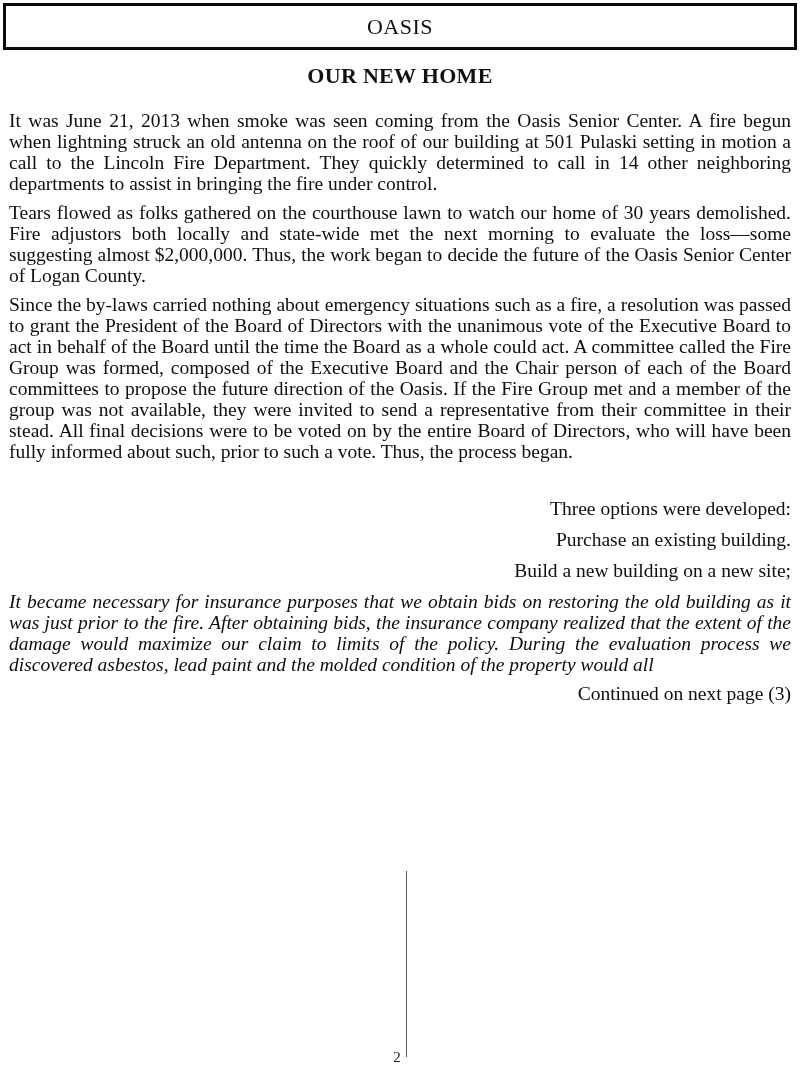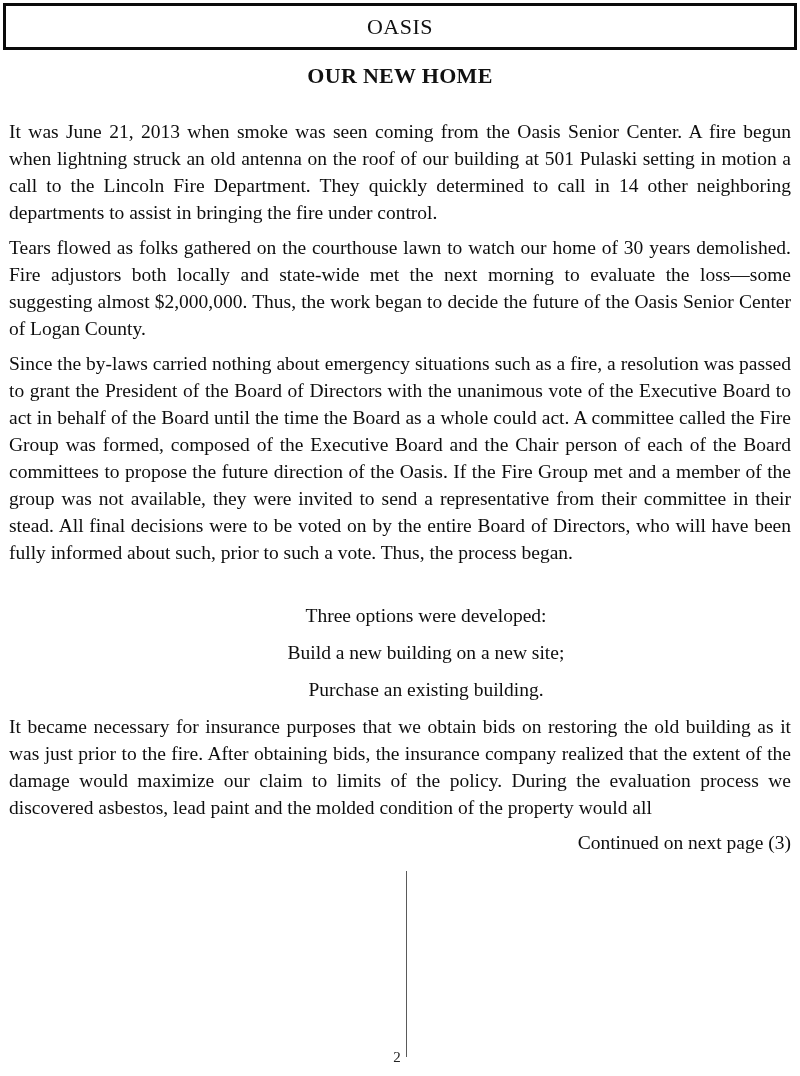--- a/index.html
+++ b/index.html
@@ -23,46 +23,47 @@
     display: flex;
     align-items: center;
     justify-content: center;
   }
   .masthead-title {
     font-size: 22px;
     letter-spacing: 0.5px;
     color: #111111;
   }
   .article-heading {
-    margin: 13px 0 12px 0;
+    margin: 13px 0 4px 0;
     text-align: center;
     font-size: 22px;
     font-weight: bold;
     color: #111111;
     letter-spacing: 0.3px;
   }
   .content {
     padding: 17px 9px 0 9px;
     font-size: 19.5px;
-    line-height: 27px;
+    line-height: 21px;
     text-align: justify;
   }
   .content p {
     margin: 0 0 8px 0;
   }
   .options {
     padding-left: 52px;
-    text-align: center;
+    text-align: right;
     margin-top: 36px;
   }
   .options p {
     margin: 0 0 10px 0;
   }
   .closing {
     margin-top: 0;
+    font-style: italic;
   }
   .continued {
     margin-top: 7px;
     text-align: right;
   }
   .column-divider {
     position: absolute;
     left: 406px;
     top: 871px;
     width: 1px;
@@ -93,22 +94,22 @@
   <div class="content">
 
     <p>It was June 21, 2013 when smoke was seen coming from the Oasis Senior Center.  A fire begun when lightning struck an old antenna on the roof of our building at 501 Pulaski setting in motion a call to the Lincoln Fire Department.  They quickly determined to call in 14 other neighboring departments to assist in bringing the fire under control.</p>
 
     <p>Tears flowed as folks gathered on the courthouse lawn to watch our home of  30 years demolished.  Fire adjustors both locally and state-wide met the next morning to evaluate the loss—some suggesting almost $2,000,000.  Thus, the work began to decide the future of the Oasis Senior Center of Logan County.</p>
 
     <p>Since the by-laws carried nothing about emergency situations such as a fire, a resolution was passed to grant the President of the Board of Directors with the unanimous vote of the Executive Board to act in behalf of the Board until the time the Board as a whole could act.   A committee called the Fire Group was formed, composed of the Executive Board and the Chair person of each of the Board committees to propose the future direction of the Oasis. If the Fire Group met and a member of the group was not available, they were invited to send a representative from their committee in their stead.  All final decisions were to be voted on by the entire Board of Directors, who will have been fully informed about such, prior to such a vote. Thus, the process began.</p>
 
     <div class="options">
       <p>Three options were developed:</p>
+      <p>Purchase an existing building.</p>
       <p>Build a new building on a new site;</p>
-      <p>Purchase an existing building.</p>
     </div>
 
     <p class="closing">It became necessary for insurance purposes that we obtain bids on restoring the old building as it was just prior to the fire.  After obtaining bids, the insurance company realized that the extent of the damage would maximize our claim to limits of the policy. During the evaluation process we discovered asbestos, lead paint and the molded condition of the property would all</p>
 
     <p class="continued">Continued on next page (3)</p>
 
   </div>
 
   <div class="column-divider"></div>
 

